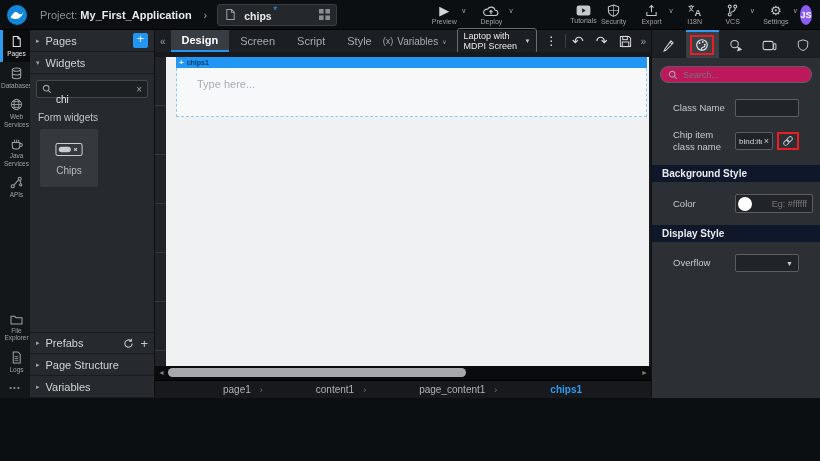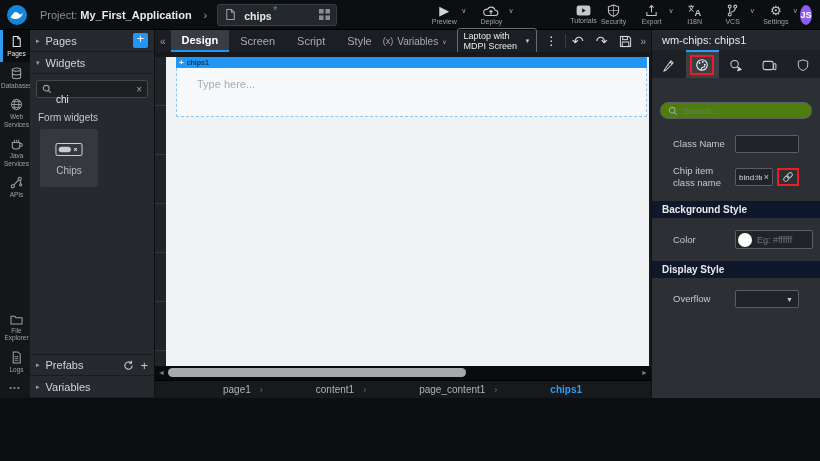--- a/index.html
+++ b/index.html
@@ -109,40 +109,40 @@
   
   .rightpanel { width:169px; background:#2c3034; border-left:1px solid #0e1012;
     display:flex; flex-direction:column; flex:0 0 169px; }
   .rp-header { height:20px; background:#24272b; color:#e8eaec; font-size:11px;
     display:flex; align-items:center; padding-left:10px; flex:0 0 20px; }
   .rp-tabs { height:28px; background:#1d2024; display:flex; flex:0 0 28px; }
   .rp-tab { flex:1; display:flex; align-items:center; justify-content:center;
     border-top:2px solid transparent; cursor:pointer; }
   .rp-tab.active { background:#3a3f45; border-top-color:#2e9bf0; }
   .red-box { border:2px solid #ee1c25; padding:1px 3px; display:inline-flex; align-items:center; }
-  .rp-search { margin:24px 8px 4px; height:17px; background:#4d7c0f; border:1px solid #5a5e63;
+  .rp-search { margin:8px 8px 4px; height:17px; background:#be185d; border:1px solid #5a5e63;
     border-radius:8px; display:flex; align-items:center; padding:0 7px; gap:5px; flex:0 0 17px; }
   .rp-search input { flex:1; background:transparent; border:none; outline:none; color:#c6c9cc;
     font-size:9px; width:90px; font-family:inherit; }
   .frow { display:flex; align-items:center; padding:0 21px; margin-top:12px; }
   .flabel { width:62px; color:#c6c9cc; font-size:9.5px; line-height:12px; flex:0 0 62px; }
   .finput { flex:1; height:18px; background:#202327; border:1px solid #5a5e63; border-radius:2px;
     color:#e8eaec; font-size:9px; padding:0 4px; outline:none; font-family:inherit; min-width:0; }
   .bindwrap { flex:1; display:flex; align-items:center; gap:4px; min-width:0; }
   .bindfield { flex:1; height:18px; background:#202327; border:1px solid #5a5e63; border-radius:2px;
     display:flex; align-items:center; padding:0 3px; gap:2px; min-width:0; cursor:text; }
   .bindval { flex:1; color:#d8dadc; font-size:8px; white-space:nowrap; overflow:hidden; }
   .bind-x { color:#c6c9cc; font-size:9px; cursor:pointer; }
   .sechead { height:17px; background:#0f172a; color:#e8eaec; font-size:10px; font-weight:bold;
     display:flex; align-items:center; padding-left:10px; margin-top:12px; flex:0 0 17px; cursor:pointer; }
   .colorfield { flex:1; height:19px; background:#202327; border:1px solid #5a5e63; border-radius:2px;
     display:flex; align-items:center; padding:0 5px 0 2px; gap:5px; }
   .swatch { width:14px; height:14px; border-radius:50%; background:#fff; cursor:pointer; flex:0 0 14px; }
   .colorfield input { flex:1; background:transparent; border:none; outline:none; color:#e8eaec;
-    font-size:9px; width:50px; font-family:inherit; }
+    font-size:9px; width:50px; font-family:inherit;text-align:right; }
   .selectbox { flex:1; height:18px; background:#202327; border:1px solid #5a5e63; border-radius:2px;
     display:flex; align-items:center; justify-content:flex-end; padding:0 5px; cursor:pointer; }
   .selectbox .caret { color:#c6c9cc; font-size:7px; }
 
   svg { display:block; }
 </style>
 </head>
 <body>
 
 <div class="app">
@@ -357,20 +357,24 @@
         <span class="refresh-ic">
           <svg viewBox="0 0 12 12" width="11" height="11" fill="none" stroke="#c3c6c9" stroke-width="1.2">
               <path d="M10 6 a4 4 0 1 1-1.2-2.8"></path>
               <path d="M9.2 0.8 v2.6 h-2.6" fill="none"></path>
             </svg>
         </span>
         <span class="plus-ic">+</span>
       </div>
       <div class="acc">
         <span class="arr">▸</span>
+        <span>Page Structure</span>
+      </div>
+      <div class="acc">
+        <span class="arr">▸</span>
         <span>Variables</span>
       </div>
     </aside>
 
     <main class="center">
       <div class="dtoolbar">
         <span class="collapse-b">«</span>
         <span class="dtab active">Design</span>
         <span class="dtab">Screen</span>
         <span class="dtab">Script</span>
@@ -423,21 +427,20 @@
         <span class="bc-sep">›</span>
         <span class="bc-item">content1</span>
         <span class="bc-sep">›</span>
         <span class="bc-item">page_content1</span>
         <span class="bc-sep">›</span>
         <span class="bc-item last">chips1</span>
       </div>
     </main>
 
     <aside class="rightpanel">
-      <div class="rp-header">wm-chips: chips1</div>
 
       <div class="rp-tabs">
         <div class="rp-tab">
           <span>
             <svg viewBox="0 0 14 14" width="13" height="13" fill="none" stroke="#cdd0d3" stroke-width="1.1">
                 <path d="M3 11 L2.2 13 4.2 12.2 12 4.4 9.6 2 z"></path>
                 <path d="M8.4 3.2 L10.8 5.6"></path>
               </svg>
           </span>
         </div>

